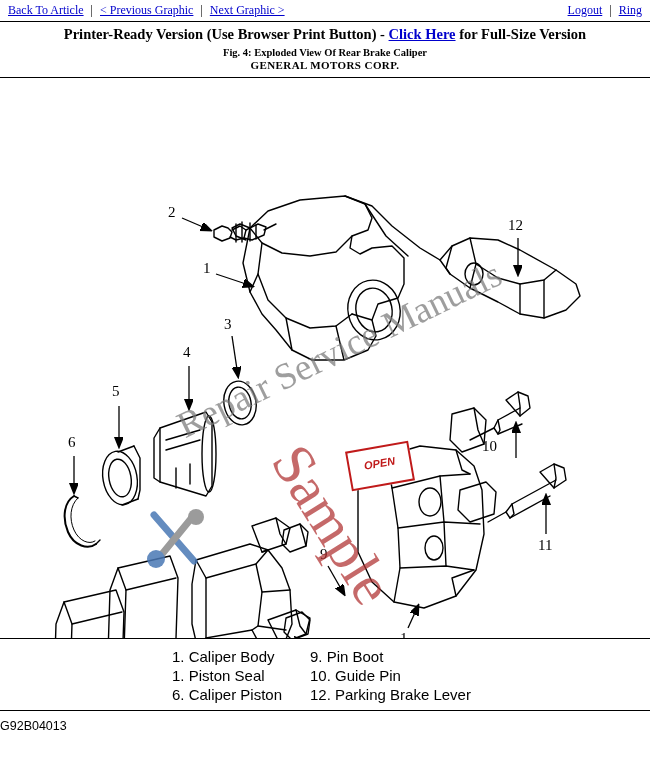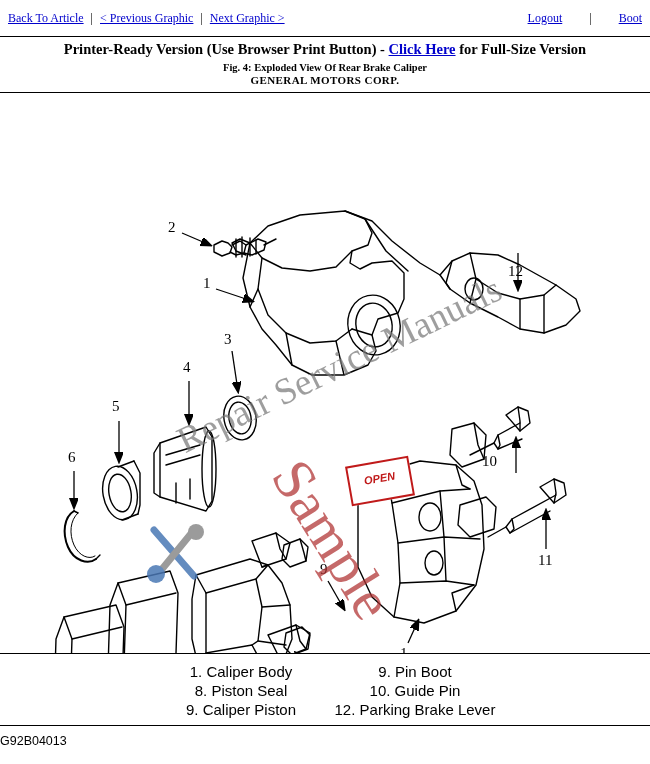--- a/index.html
+++ b/index.html
@@ -11,39 +11,38 @@
     height: 764px;
     background: #ffffff;
     font-family: "Liberation Serif", serif;
     color: #000000;
     overflow: hidden;
     position: relative;
   }
 
   
   .topnav {
-    height: 37px;
+    height: 22px;
     border-bottom: 1px solid #000;
     display: flex;
     align-items: center;
     padding: 0 8px;
     font-family: "Liberation Serif", serif;
     font-size: 12px;
     box-sizing: border-box;
   }
   .topnav .left {
     display: flex;
     align-items: center;
     gap: 0px;
   }
   .topnav .right {
     margin-left: auto;
     display: flex;
     align-items: center;
-    gap: 20px;
   }
   .navlink {
     color: #0000cc;
     text-decoration: underline;
     cursor: pointer;
     white-space: nowrap;
     font-size: 12px;
   }
   .sep {
     padding: 0 7px;
@@ -157,21 +156,20 @@
     color: #000;
   }
 
   
   .legend {
     border-top: 1px solid #000;
     padding: 8px 0 6px 0;
     display: flex;
     justify-content: center;
     gap: 0px;
-    text-align: center;
   }
   .legend-col {
     font-family: "Liberation Sans", sans-serif;
     font-size: 15px;
     line-height: 19px;
   }
   .legend-col.c1 { width: 180px; padding-left: 42px; box-sizing: border-box;}
   .legend-col.c2 { width: 205px; }
   .legend-col.c3 { width: 210px; }
   .legend-item { white-space: nowrap; }
@@ -193,21 +191,21 @@
   <div class="left">
     <span class="navlink">Back To Article</span>
     <span class="sep">|</span>
     <span class="navlink">&lt; Previous Graphic</span>
     <span class="sep">|</span>
     <span class="navlink">Next Graphic &gt;</span>
   </div>
   <div class="right">
     <span class="navlink">Logout</span>
     <span class="sep">|</span>
-    <span class="navlink">Boot</span>
+    <span class="navlink">Ring</span>
   </div>
 </div>
 
 <div class="header">
   <div class="printer-line">
     <span>Printer-Ready Version (Use Browser Print Button) - </span><span class="inline-link">Click Here</span><span> for Full-Size Version</span>
   </div>
   <div class="fig-line">Fig. 4: Exploded View Of Rear Brake Caliper</div>
   <div class="corp-line">GENERAL MOTORS CORP.</div>
 </div>
@@ -355,21 +353,21 @@
   <div class="callout" style="left:203px; top:182px;">1</div>
   <div class="callout" style="left:168px; top:126px;">2</div>
   <div class="callout" style="left:224px; top:238px;">3</div>
   <div class="callout" style="left:183px; top:266px;">4</div>
   <div class="callout" style="left:112px; top:305px;">5</div>
   <div class="callout" style="left:68px;  top:356px;">6</div>
 
   <div class="callout" style="left:320px; top:468px;">9</div>
   <div class="callout" style="left:482px; top:360px;">10</div>
   <div class="callout" style="left:538px; top:459px;text-align:center;">11</div>
-  <div class="callout" style="left:508px; top:139px;margin-top:31px;">12</div>
+  <div class="callout" style="left:508px; top:139px;">12</div>
   <div class="callout" style="left:400px; top:552px;">1</div>
 
   <div class="wm-rsm">Repair Service Manuals</div>
 
   <div class="wm-tools">
     <svg width="70" height="70" viewBox="0 0 70 70">
       <g stroke="#4a78b5" stroke-width="7" stroke-linecap="round" fill="none">
         <line x1="14" y1="12" x2="54" y2="58"></line>
       </g>
       <g stroke="#8a8a8a" stroke-width="7" stroke-linecap="round" fill="none">
@@ -383,22 +381,22 @@
   <div class="wm-open">
     <div class="openlabel">OPEN</div>
   </div>
 
   <div class="wm-sample">Sample</div>
 </div>
 
 <div class="legend">
   <div class="legend-col c1">
     <div class="legend-item">1. Caliper Body</div>
-    <div class="legend-item">8. Piston Seal</div>
-    <div class="legend-item">9. Caliper Piston</div>
+    <div class="legend-item">1. Piston Seal</div>
+    <div class="legend-item">6. Caliper Piston</div>
   </div>
   <div class="legend-col c3">
     <div class="legend-item">9. Pin Boot</div>
     <div class="legend-item">10. Guide Pin</div>
     <div class="legend-item">12. Parking Brake Lever</div>
   </div>
 </div>
 
 <div class="footer">
   <span>G92B04013</span>

